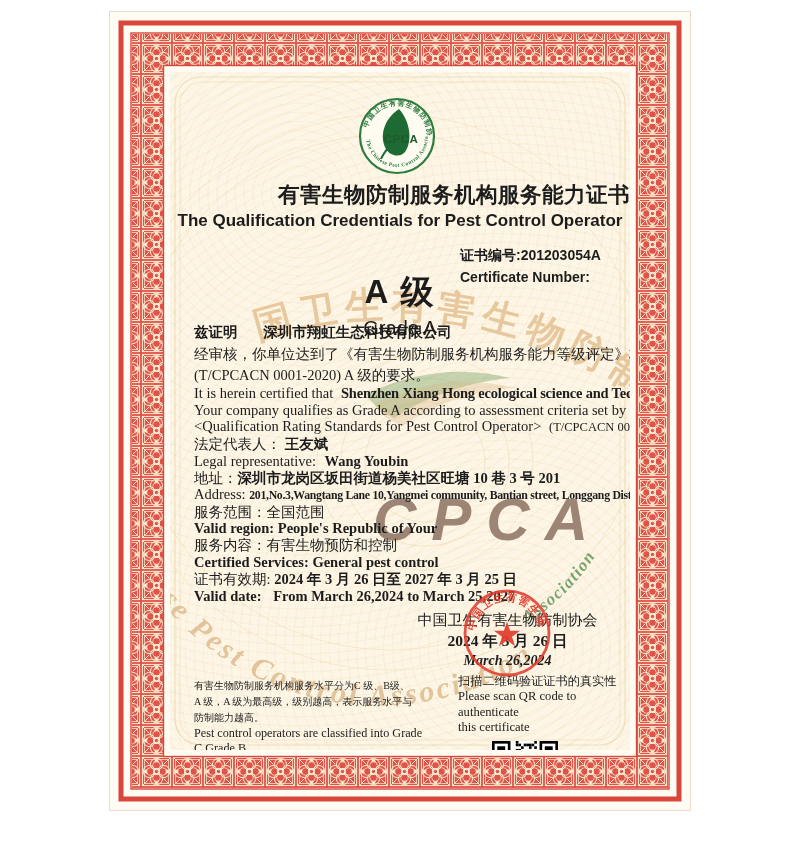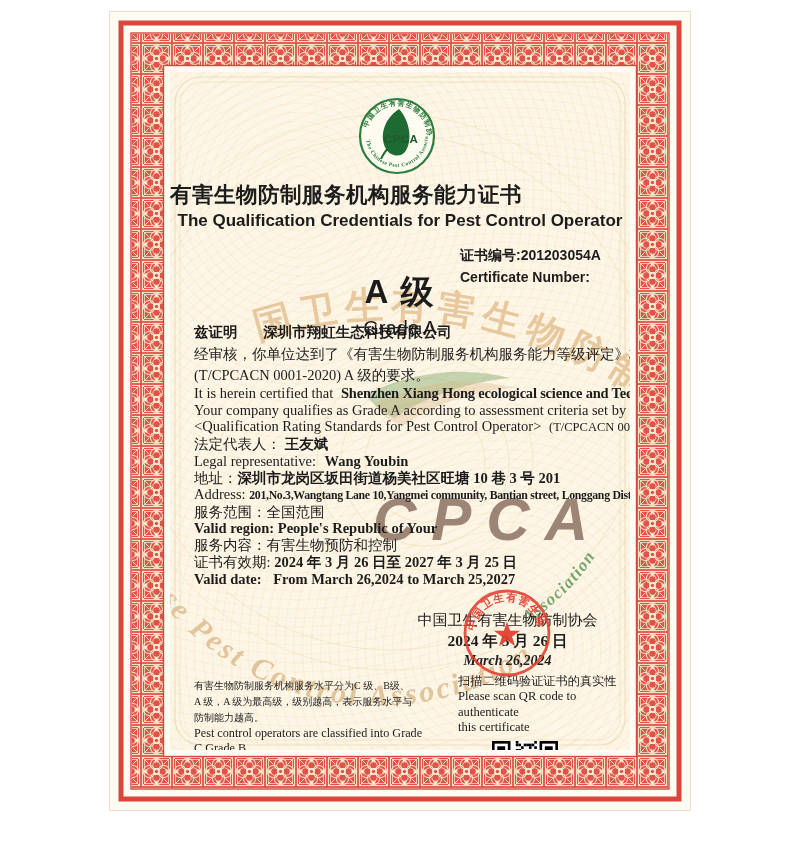--- a/index.html
+++ b/index.html
@@ -11,21 +11,21 @@
   .content{position:absolute;left:60px;top:60px;width:460px;height:678px;
            background:
              repeating-radial-gradient(circle at 28% 18%, rgba(224,186,122,.10) 0 1.5px, rgba(0,0,0,0) 1.5px 9px),
              repeating-radial-gradient(circle at 72% 85%, rgba(224,186,122,.10) 0 1.5px, rgba(0,0,0,0) 1.5px 9px),
              #FDF6E6;
            overflow:hidden;}
   .wm-svg,.seal-svg,.logo-svg{position:absolute;}
   .logo-svg{left:187px;top:24px;}
   .seal-svg{left:291px;top:515px;z-index:6;}
   .abs{position:absolute;}
-  .title-zh{left:0;top:108px;width:460px;text-align:left;font-family:"Liberation Sans",sans-serif;
+  .title-zh{left:0;top:108px;width:460px;text-align:right;font-family:"Liberation Sans",sans-serif;
             font-weight:bold;font-size:21.5px;letter-spacing:.5px;z-index:3;}
   .title-en{left:0;top:139px;width:460px;text-align:center;font-family:"Liberation Sans",sans-serif;
             font-weight:bold;font-size:17px;z-index:3;}
   .grade-block{left:120px;top:182px;width:220px;text-align:center;z-index:3;margin-top:16px;}
   .grade-zh{font-family:"Liberation Sans",sans-serif;font-weight:bold;font-size:33px;letter-spacing:2px;}
   .grade-en{font-family:"Liberation Sans",sans-serif;font-size:20px;margin-top:2px;}
   .certno-block{left:290px;top:172px;width:168px;z-index:3;font-family:"Liberation Sans",sans-serif;
                 font-weight:bold;font-size:14px;line-height:22px;}
   .body-block{left:24px;top:249px;width:436px;z-index:3;font-size:14.5px;}
   .bl{white-space:nowrap;}
@@ -174,20 +174,24 @@
         </div>
         <div class="bl zh" style="line-height:16.5px">
           <span>服务范围：</span><span>全国范围</span>
         </div>
         <div class="bl en" style="line-height:17px">
           <span class="b">Valid region:</span>
           <span class="b">People's Republic of Your</span>
         </div>
         <div class="bl zh" style="line-height:17px">
           <span>服务内容：</span><span>有害生物预防和控制</span>
+        </div>
+        <div class="bl en">
+          <span class="b">Certified Services:</span>
+          <span class="b">General pest control</span>
         </div>
         <div class="bl zh" style="line-height:17px">
           <span>证书有效期:</span>
           <span class="b">2024 年 3 月 26 日至 2027 年 3 月 25 日</span>
         </div>
         <div class="bl en" style="line-height:17px">
           <span class="b">Valid date:</span>
           <span class="b" style="margin-left:8px">From March 26,2024 to March 25,2027</span>
         </div>
       </div>

